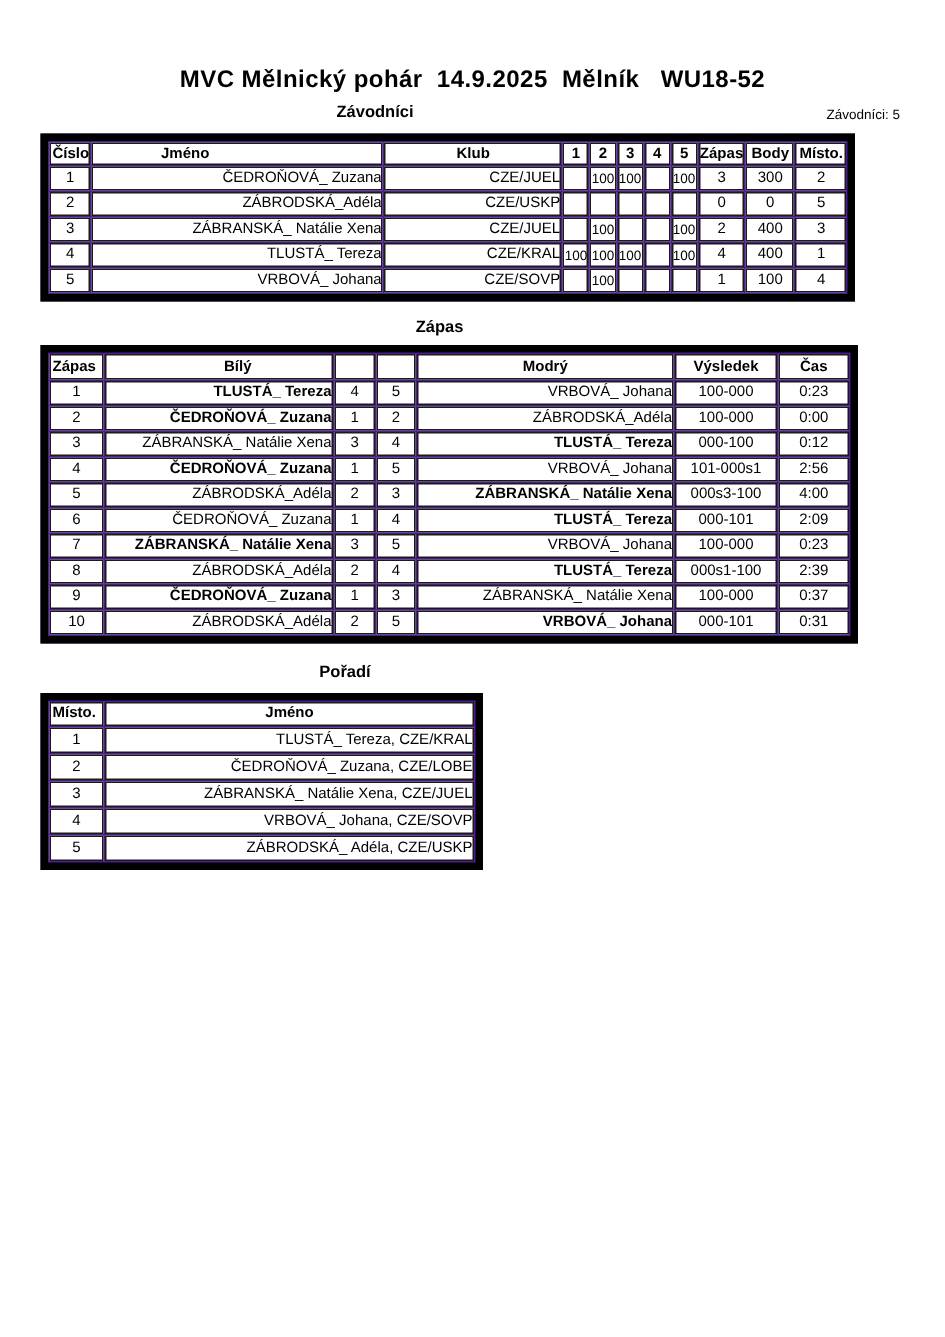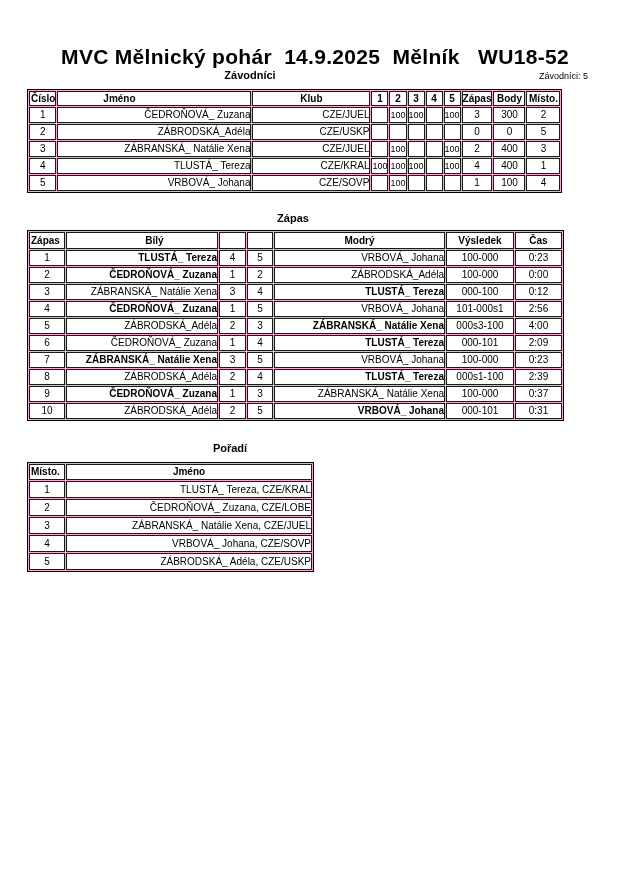--- a/index.html
+++ b/index.html
@@ -1,27 +1,27 @@
 <!DOCTYPE html>
 <html><head>
 <meta charset="utf-8">
 <style>
   html,body{margin:0;padding:0;background:#fff;}
   body{width:630px;height:891px;position:relative;overflow:hidden;
        font-family:"Liberation Sans",sans-serif;color:#000;}
   .page{position:absolute;inset:0;background:#fff;}
 
   .doc-title{position:absolute;top:45px;left:0;right:0;text-align:center;
-    font-size:21px;font-weight:bold;white-space:pre;letter-spacing:.3px;}
+    font-size:16px;font-weight:bold;white-space:pre;letter-spacing:.3px;}
   .sec-title{position:absolute;transform:translateX(-50%);
     font-size:11px;font-weight:bold;white-space:nowrap;}
-  .count-label{position:absolute;top:71px;right:42px;font-size:9px;}
+  .count-label{position:absolute;top:71px;right:30px;font-size:9px;}
 
   table{border-collapse:separate;border-spacing:1px;position:absolute;
-        table-layout:fixed;border:1px solid #000000;background:#f9a8d4;}
+        table-layout:fixed;border:5px solid #000000;background:#4c1d95;}
   td,th{border:1px solid #1a1a1a;box-sizing:border-box;padding:0;
         font-size:10px;font-weight:normal;vertical-align:middle;
         white-space:nowrap;overflow:visible;background:#fff;line-height:1;}
   th{font-weight:bold;text-align:center;}
   .c{text-align:center;}
   .l{text-align:right;padding-left:4px;}
   .pl10{padding-left:10px;}
   .pl12{padding-left:12px;}
   .small{font-size:9px;}
   .win{font-weight:bold;}

